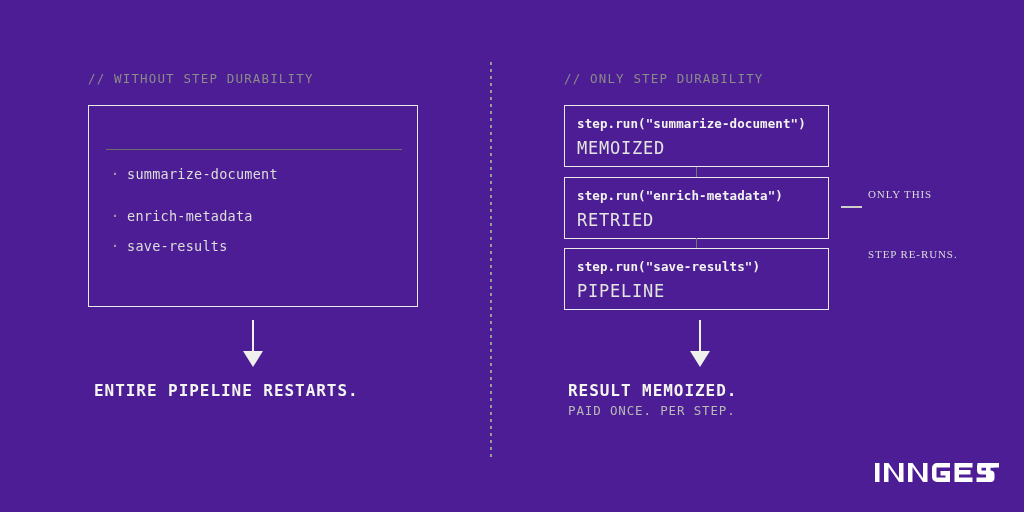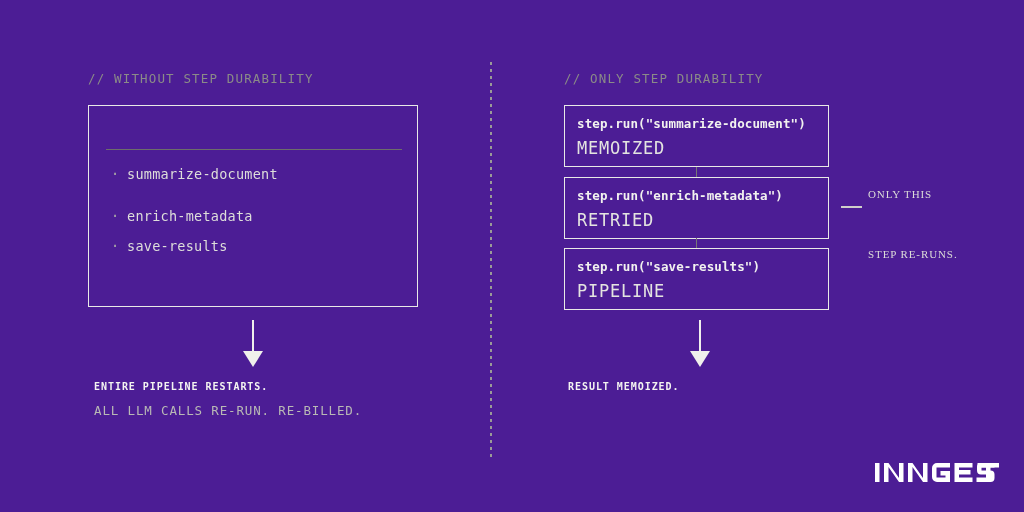--- a/index.html
+++ b/index.html
@@ -160,21 +160,21 @@
 
   
   .arrow { position: absolute; }
   #arrow-left  { left: 240px; top: 320px; }
   #arrow-right { left: 687px; top: 320px; }
 
   
   .caption-main {
     position: absolute;
     font-family: "DejaVu Sans Mono", monospace;
-    font-size: 10px;
+    font-size: 16px;
     font-weight: bold;
     letter-spacing: 0.95px;
     color: #f4f4f1;
     white-space: nowrap;
   }
   .caption-sub {
     position: absolute;
     font-family: "DejaVu Sans Mono", monospace;
     font-size: 12.5px;
     letter-spacing: 0.85px;
@@ -213,21 +213,20 @@
       <span class="dot">·</span><span>save-results</span>
     </div>
   </div>
 
   <svg id="arrow-left" class="arrow" width="26" height="48" viewBox="0 0 26 48">
     <rect x="12" y="0" width="2" height="32" fill="#f0f0ec"></rect>
     <polygon points="3,31 23,31 13,47" fill="#f0f0ec"></polygon>
   </svg>
 
   <div id="caption-left-main" class="caption-main">ENTIRE PIPELINE RESTARTS.</div>
-  <div id="caption-left-sub" class="caption-sub">ALL LLM CALLS RE-RUN. RE-BILLED.</div>
 
   <div id="divider"></div>
 
   <div id="label-right" class="comment-label">// ONLY STEP DURABILITY</div>
 
   <div id="step-box-0" class="step-box">
     <div class="step-call">step.run("summarize-document")</div>
     <div class="step-status">MEMOIZED</div>
   </div>
   <div id="connector-0" class="step-connector"></div>
@@ -246,20 +245,21 @@
   <div id="callout-line"></div>
   <div id="callout-line-0" class="callout-text">ONLY THIS</div>
   <div id="callout-line-1" class="callout-text">STEP RE-RUNS.</div>
 
   <svg id="arrow-right" class="arrow" width="26" height="48" viewBox="0 0 26 48">
     <rect x="12" y="0" width="2" height="32" fill="#f0f0ec"></rect>
     <polygon points="3,31 23,31 13,47" fill="#f0f0ec"></polygon>
   </svg>
 
   <div id="caption-right-main" class="caption-main">RESULT MEMOIZED.</div>
+  <div id="caption-right-sub" class="caption-sub">PAID ONCE. PER STEP.</div>
 
   <svg id="logo" width="124" height="27" viewBox="0 0 248 54">
     <g fill="#ffffff">
 
       <rect x="0" y="8" width="9" height="38"></rect>
 
       <polygon points="18,8 27,8 48,38 48,8 57,8 57,46 48,46 27,16 27,46 18,46"></polygon>
 
       <polygon points="66,8 75,8 96,38 96,8 105,8 105,46 96,46 75,16 75,46 66,46"></polygon>
 

